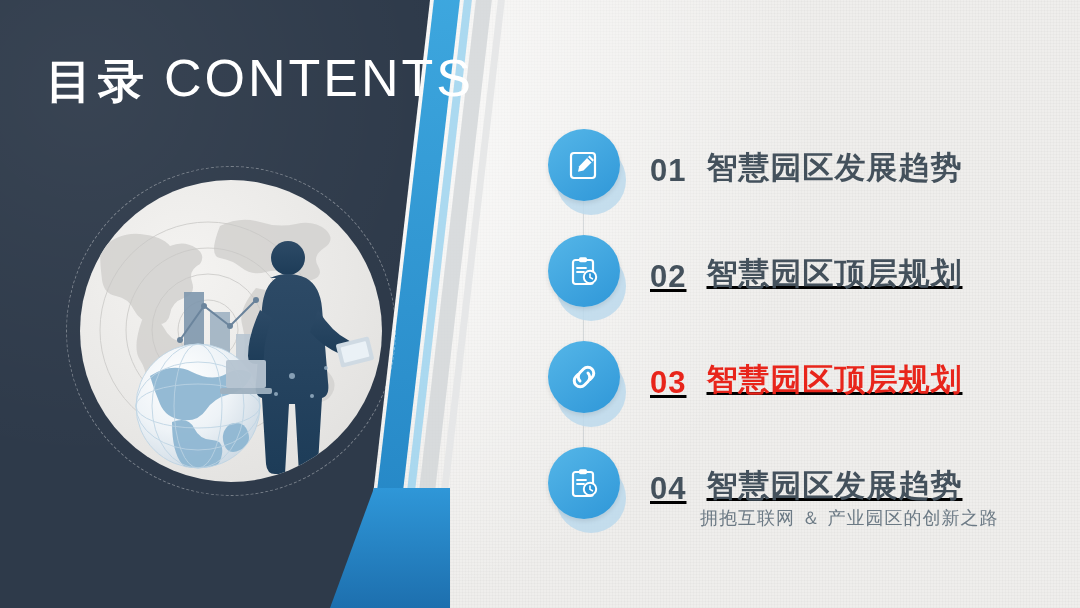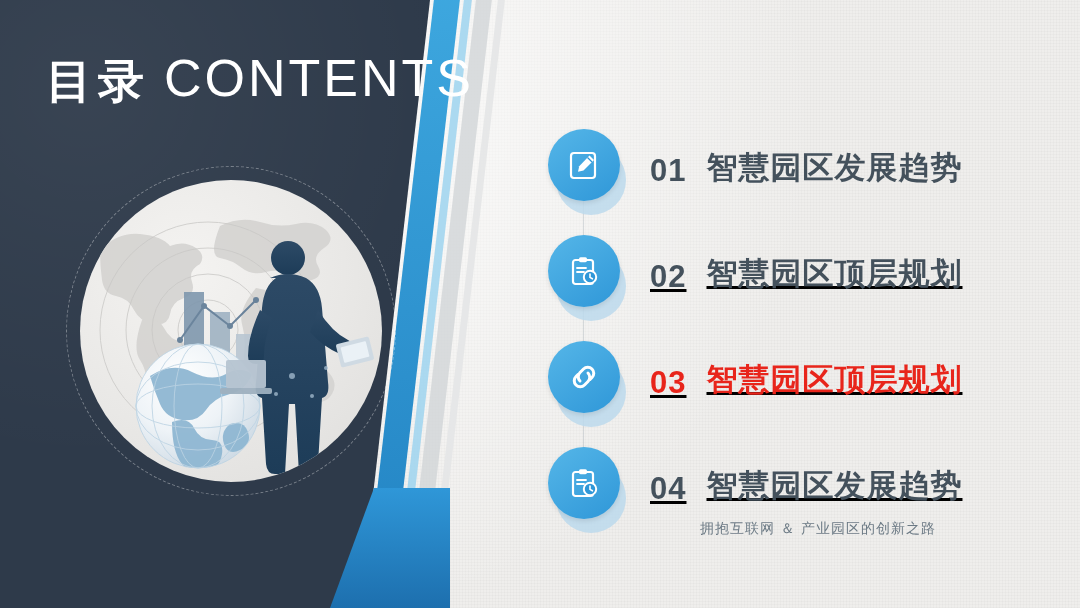--- a/index.html
+++ b/index.html
@@ -193,22 +193,22 @@
     left: 583px;
     top: 190px;
     width: 1px;
     height: 300px;
     background: rgba(80,100,115,0.18);
     z-index: 4;
   }
 
   .footnote {
     position: absolute;
-    left: 700px; top: 520px;
-    font-size: 14px;
+    left: 700px; top: 506px;
+    font-size: 18px;
     color: #6c7a85;
     letter-spacing: 1px;
     z-index: 6;
     font-family: "DejaVu Sans", "Liberation Sans", sans-serif;
   }
 
   
   .bottom-wedge {
     position:absolute;
     left: 330px; bottom: 0;

